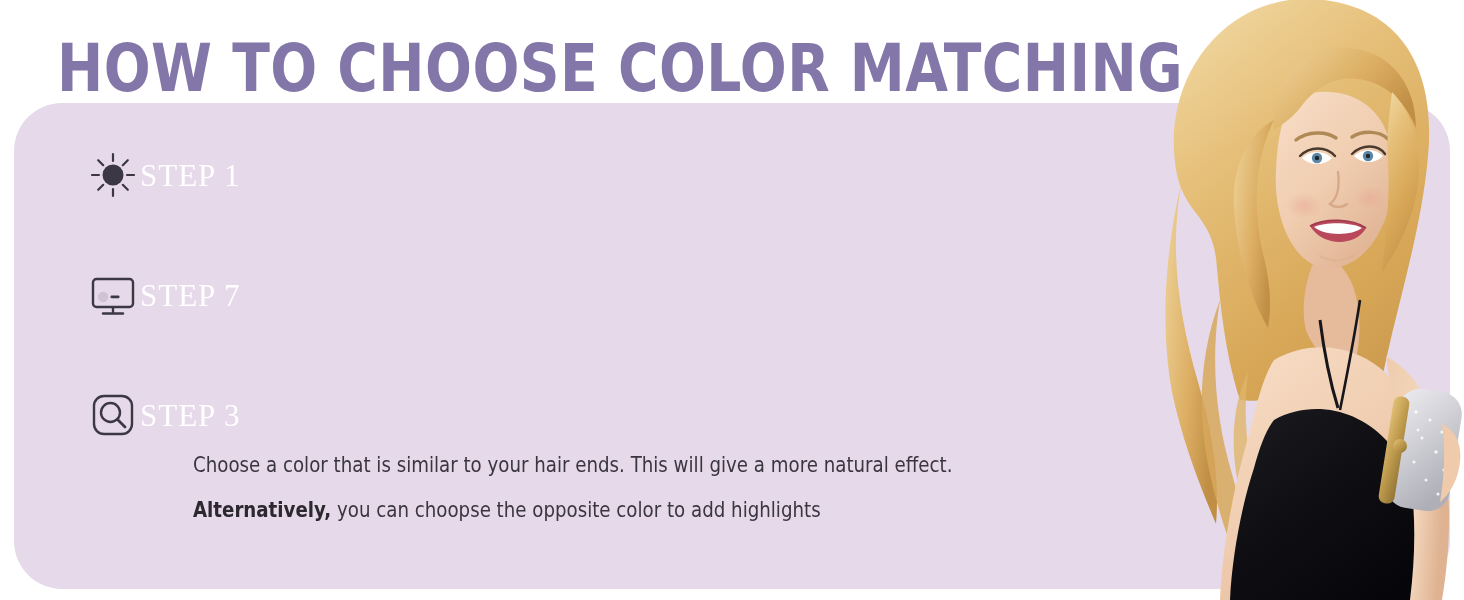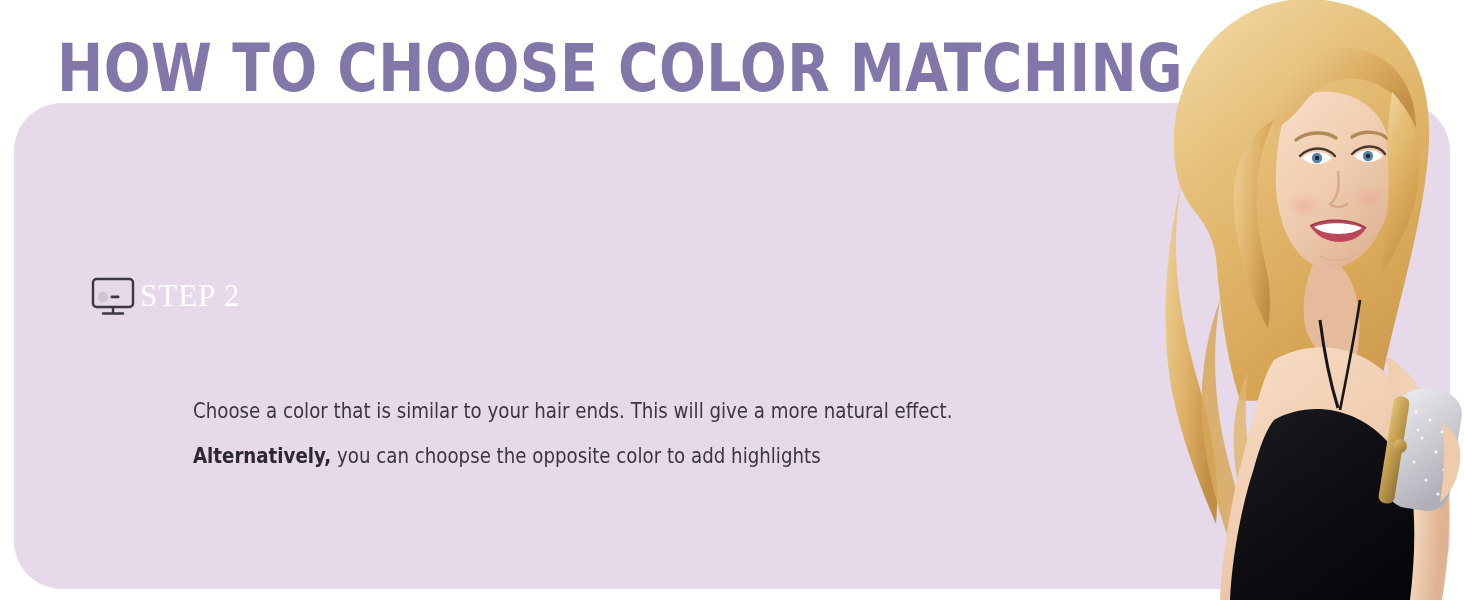--- a/index.html
+++ b/index.html
@@ -133,36 +133,60 @@
 
 <div id="banner">
 
   <div id="panel"></div>
 
   <h1 id="title">HOW TO CHOOSE COLOR MATCHING</h1>
 
   <div id="steps">
 
     <div class="step" id="step-1">
+      <div class="step-head">
+        <svg class="step-icon" viewBox="0 0 50 50">
+          <circle cx="25" cy="25" r="10.5" fill="#3B3744"></circle>
+          <g stroke="#3B3744" stroke-width="2.2" stroke-linecap="round">
+            <line x1="25" y1="4" x2="25" y2="11"></line>
+            <line x1="25" y1="39" x2="25" y2="46"></line>
+            <line x1="4" y1="25" x2="11" y2="25"></line>
+            <line x1="39" y1="25" x2="46" y2="25"></line>
+            <line x1="10.2" y1="10.2" x2="15.2" y2="15.2"></line>
+            <line x1="34.8" y1="34.8" x2="39.8" y2="39.8"></line>
+            <line x1="39.8" y1="10.2" x2="34.8" y2="15.2"></line>
+            <line x1="15.2" y1="34.8" x2="10.2" y2="39.8"></line>
+          </g>
+        </svg>
+        <span class="step-label">STEP 1</span>
+      </div>
     </div>
 
     <div class="step" id="step-2">
       <div class="step-head">
         <svg class="step-icon" viewBox="0 0 50 50">
           <rect x="5" y="9" width="40" height="28" rx="3.5" fill="none" stroke="#3B3744" stroke-width="2.4"></rect>
           <circle cx="15" cy="27" r="5.2" fill="#cfc3d4"></circle>
           <rect x="22.5" y="25.5" width="9" height="2.8" rx="1.2" fill="#3B3744"></rect>
           <line x1="25" y1="37" x2="25" y2="43" stroke="#3B3744" stroke-width="2.4"></line>
           <line x1="15" y1="43.5" x2="35" y2="43.5" stroke="#3B3744" stroke-width="2.4" stroke-linecap="round"></line>
         </svg>
-        <span class="step-label">STEP 2</span>
+        <span class="step-label">STEP 7</span>
       </div>
     </div>
 
     <div class="step" id="step-3">
+      <div class="step-head">
+        <svg class="step-icon" viewBox="0 0 50 50">
+          <rect x="6" y="6" width="38" height="38" rx="10" fill="none" stroke="#3B3744" stroke-width="2.4"></rect>
+          <circle cx="22.5" cy="22.5" r="9.5" fill="none" stroke="#3B3744" stroke-width="2.4"></circle>
+          <line x1="29.5" y1="29.5" x2="37" y2="37" stroke="#3B3744" stroke-width="2.8" stroke-linecap="round"></line>
+        </svg>
+        <span class="step-label">STEP 3</span>
+      </div>
       <div class="step-body">
         <div class="step-line"><span>Choose a color that is similar to your hair ends. This will give a more natural effect.</span></div>
         <div class="step-line"><span class="bold">Alternatively,</span><span> you can choopse the opposite color to add highlights</span></div>
       </div>
     </div>
 
   </div>
 
   <svg id="model" viewBox="0 0 340 600" preserveAspectRatio="xMaxYMin meet">
     <defs>

